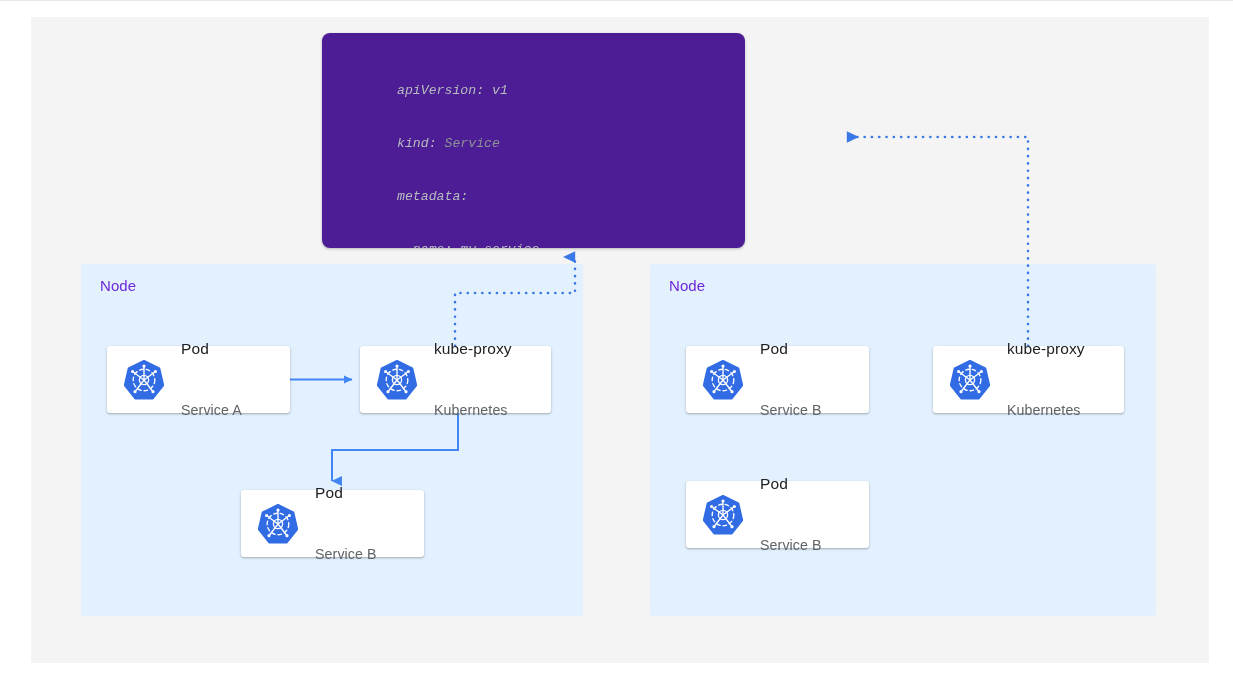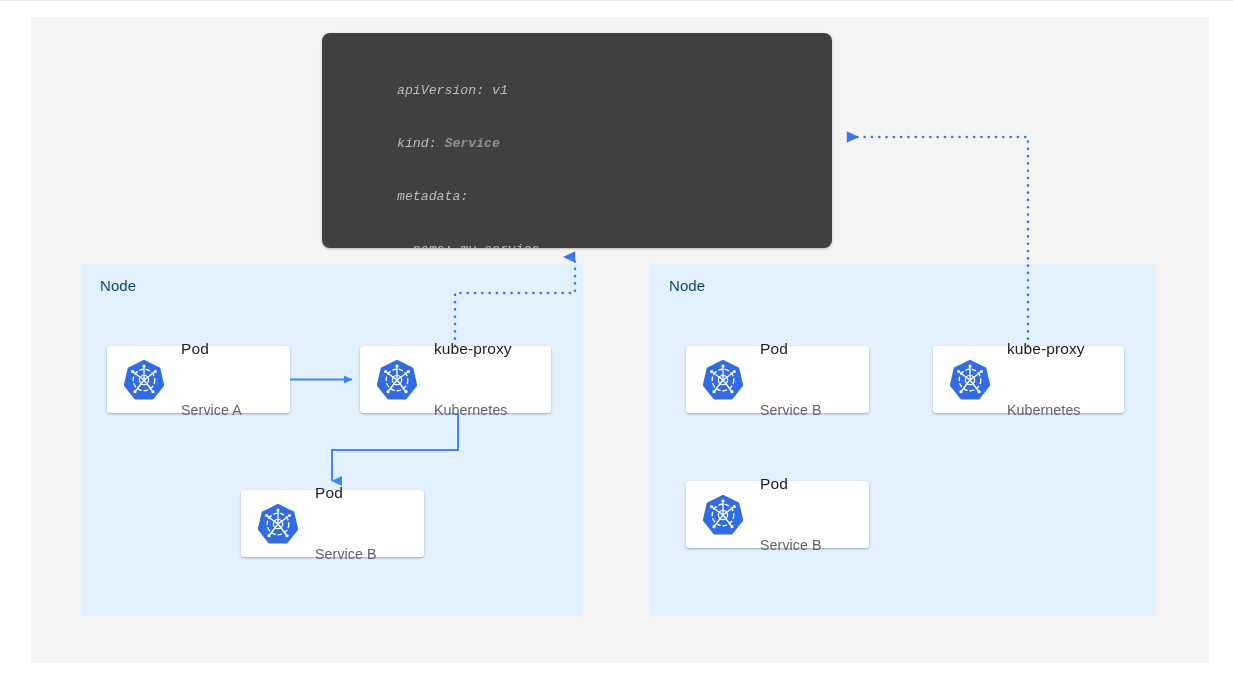--- a/index.html
+++ b/index.html
@@ -25,22 +25,22 @@
     left: 31px; top: 17px;
     width: 1178px; height: 646px;
     background: #f4f4f5;
     border-radius: 2px;
   }
 
   
   .yaml-card {
     position: absolute;
     left: 322px; top: 33px;
-    width: 510px; height: 215px;
-    background: #404040;
+    width: 423px; height: 215px;
+    background: #4c1d95;
     border-radius: 8px;
     box-shadow: 0 1px 3px rgba(60,64,67,.22), 0 1px 2px rgba(60,64,67,.12);
     box-sizing: border-box;
     overflow: hidden;
   }
   .yaml-body {
     position: absolute;
     left: 75px; top: 14px;
     font-family: "Liberation Mono", "DejaVu Sans Mono", monospace;
     font-style: italic;
@@ -56,21 +56,21 @@
     position: absolute;
     background: #e3f0fd;
     border-radius: 2px;
   }
   .node.left  { left: 81px;  top: 264px; width: 502px; height: 352px; }
   .node.right { left: 650px; top: 264px; width: 506px; height: 352px; }
   .node-label {
     position: absolute;
     left: 19px; top: 13px;
     font-size: 15px;
-    color: #0c4a6e;
+    color: #6d28d9;
     letter-spacing: .1px;
     text-align: right;
   }
 
   
   .card {
     position: absolute;
     background: #ffffff;
     border-radius: 3px;
     box-shadow: 0 1px 2px rgba(60,64,67,.28), 0 1px 3px rgba(60,64,67,.14);
@@ -122,21 +122,21 @@
 
 <div id="page">
 
   <div class="topline"></div>
 
   <div class="canvas"></div>
 
   <div class="yaml-card">
     <div class="yaml-body">
       <div class="yaml-line">apiVersion: v1</div>
-      <div class="yaml-line"><span>kind: </span><span class="bold" style="font-weight:bold;color:#8e9297">Service</span></div>
+      <div class="yaml-line"><span>kind: </span><span class="bold" style="font-weight:normal;color:#8e9297">Service</span></div>
       <div class="yaml-line">metadata:</div>
       <div class="yaml-line">  name: my-service</div>
       
       
       
       
       
       
       
     </div>

